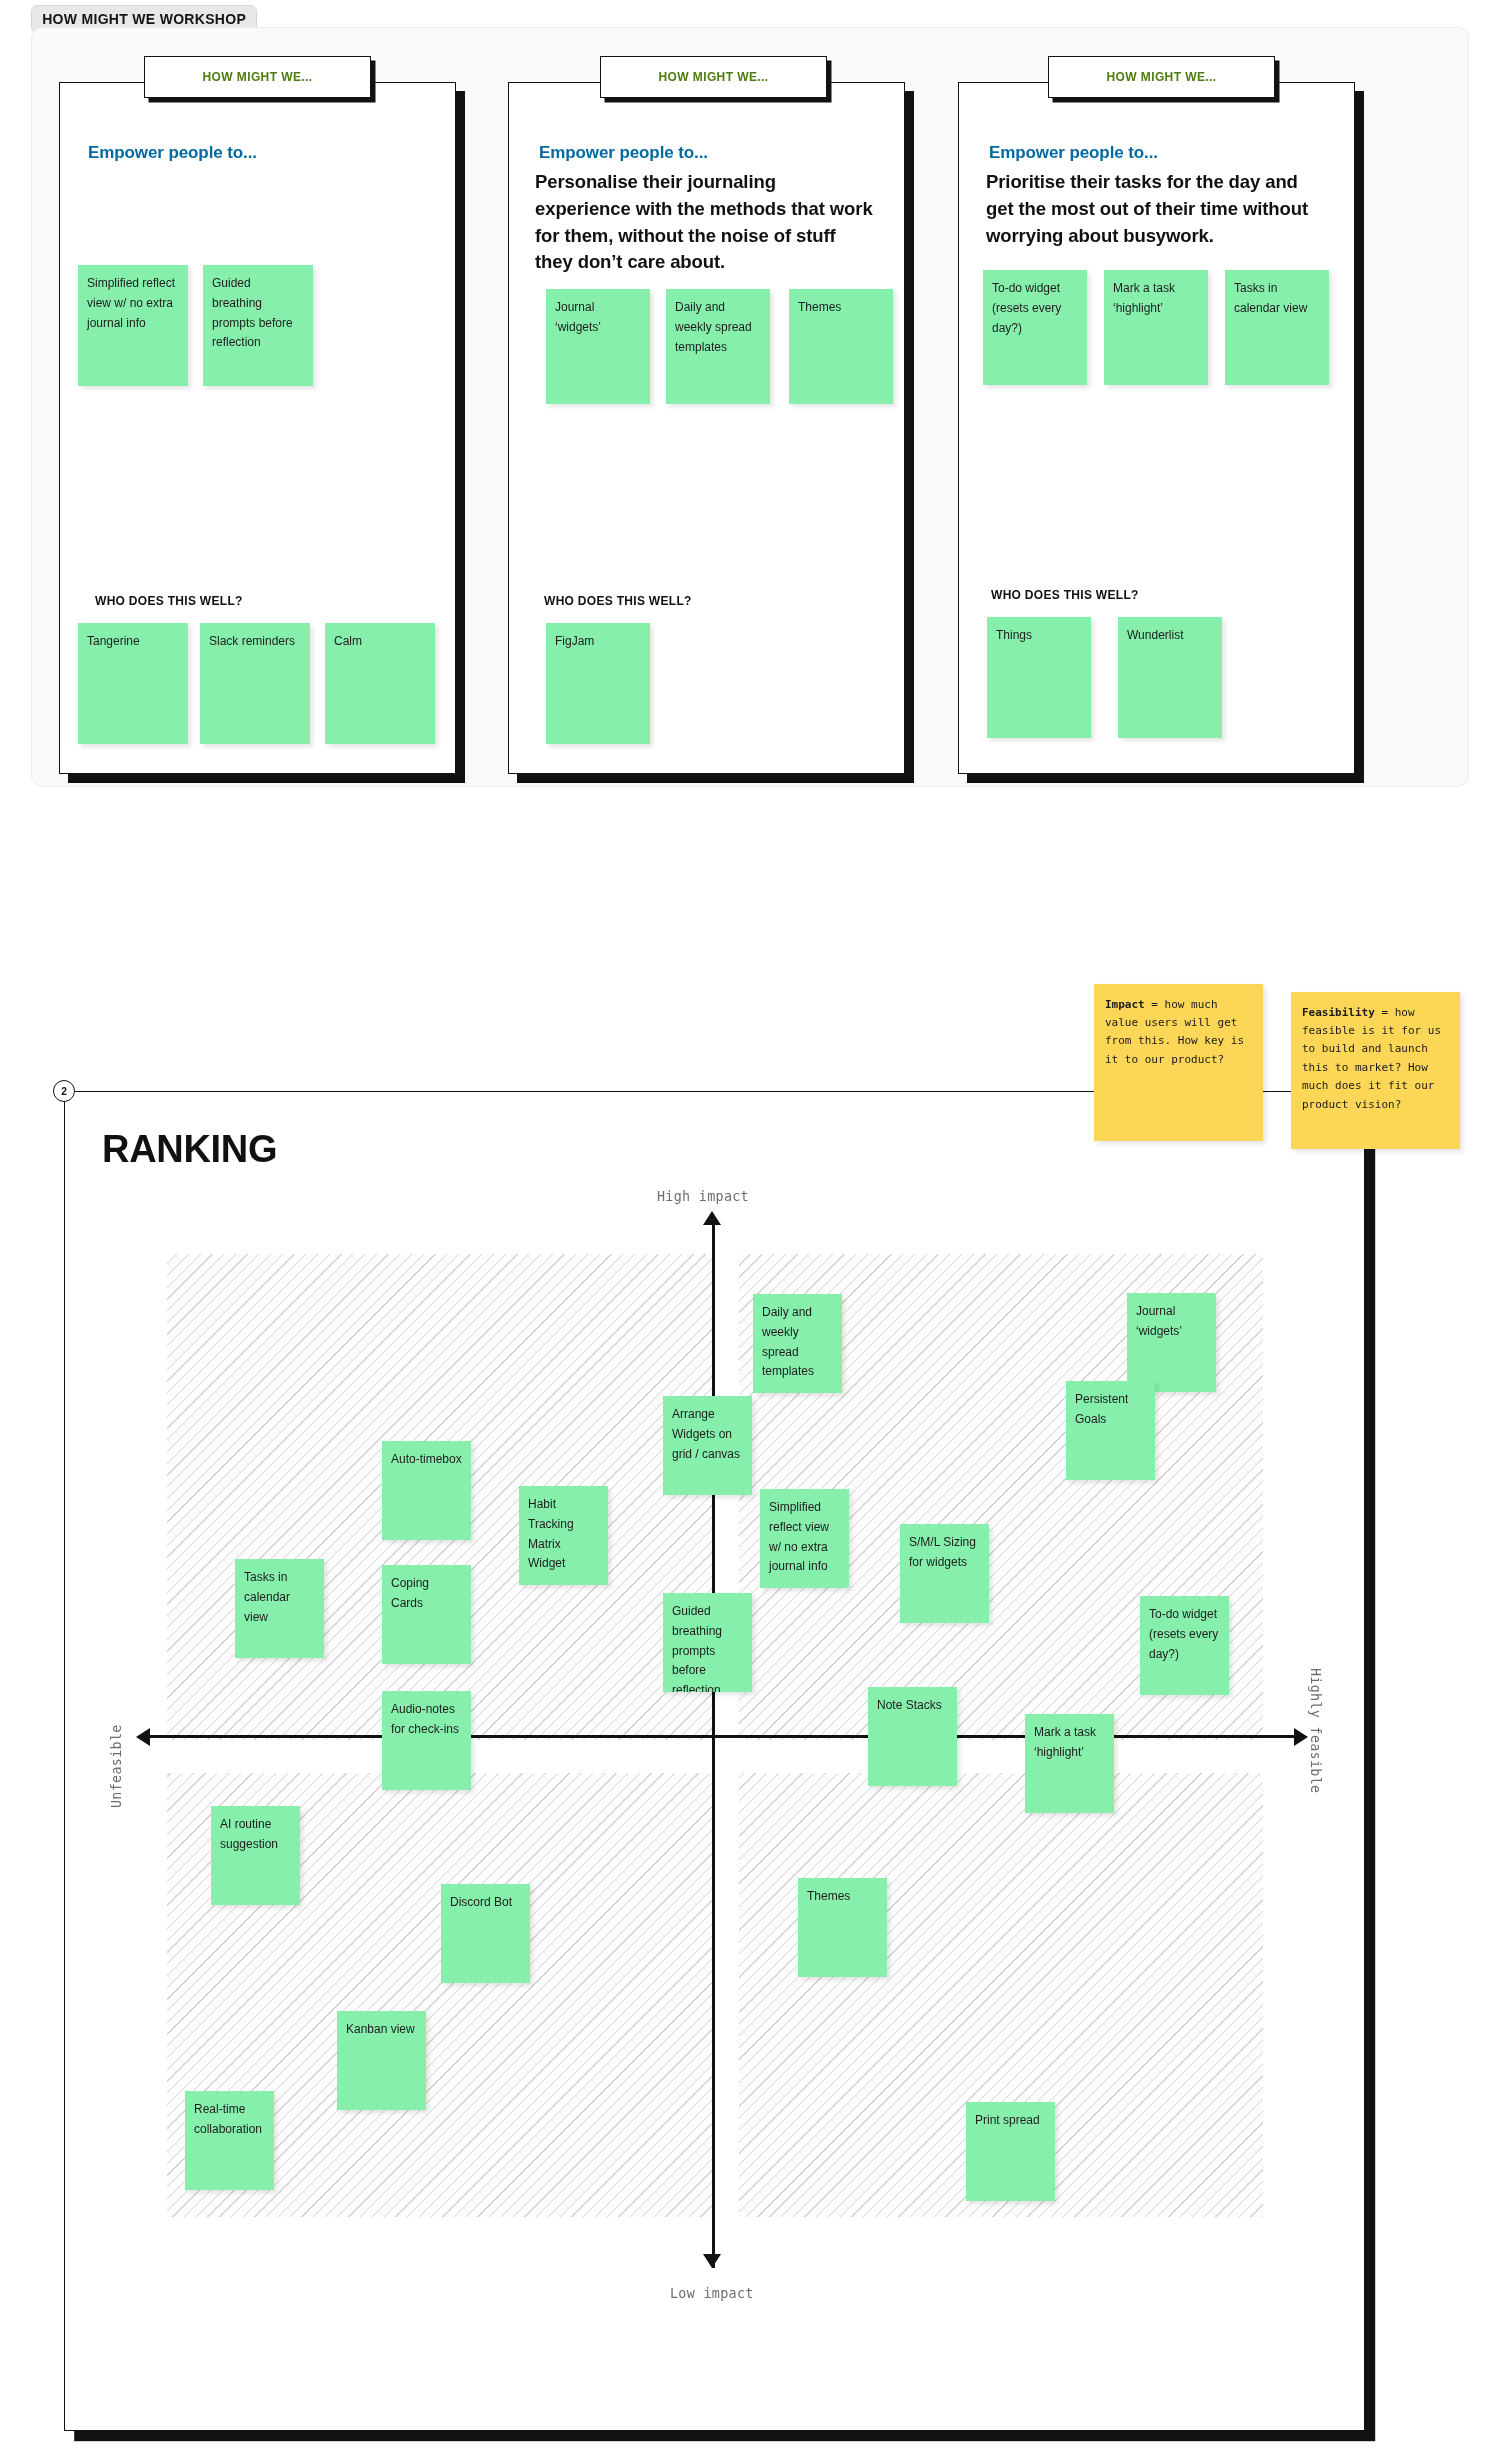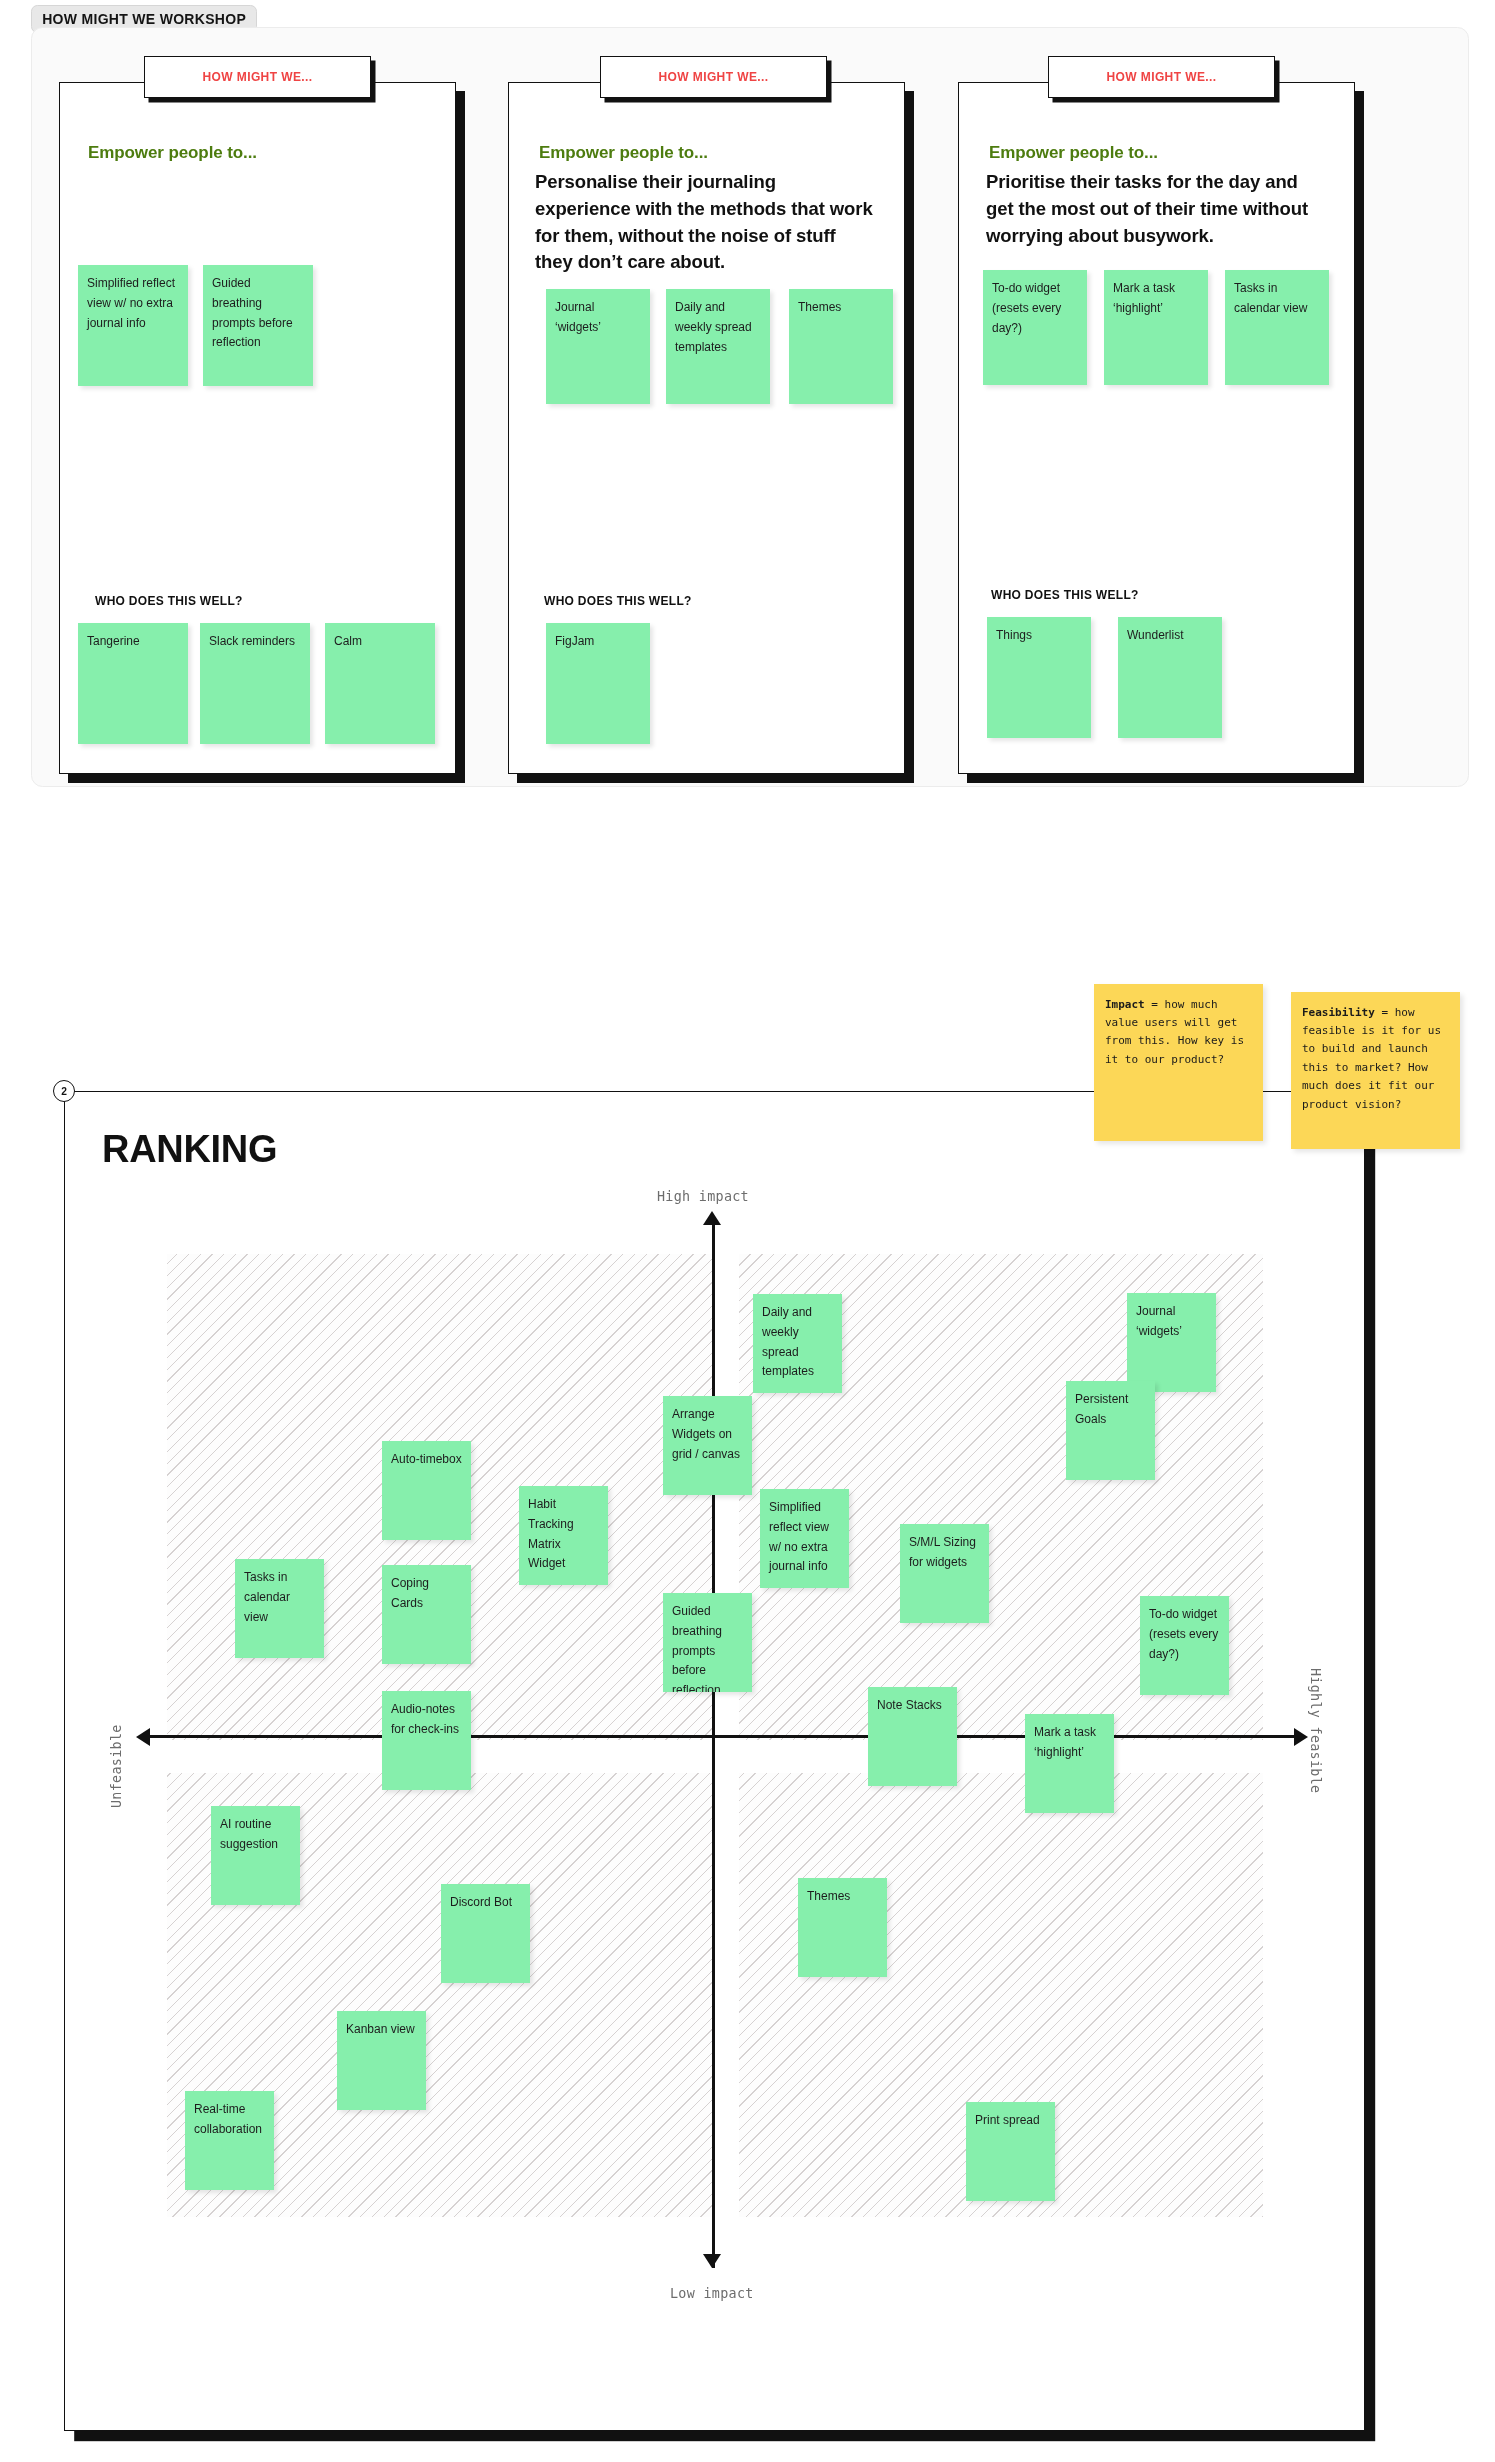--- a/index.html
+++ b/index.html
@@ -53,27 +53,27 @@
     box-shadow: 4.5px 4.5px 0 0 #111111;
     display: flex;
     align-items: center;
     justify-content: center;
     z-index: 4;
   }
   .hmw-tab span {
     font-size: 12px;
     font-weight: 700;
     letter-spacing: 0.4px;
-    color: #ef4444;
+    color: #4d7c0f;
   }
   .hmw-eyebrow {
     position: absolute;
     font-size: 17px;
     font-weight: 700;
-    color: #4d7c0f;
+    color: #0369a1;
     letter-spacing: -0.1px;
   }
   .hmw-question {
     position: absolute;
     font-size: 18.5px;
     font-weight: 700;
     line-height: 1.45;
     color: #111111;
     letter-spacing: -0.1px;
   }

